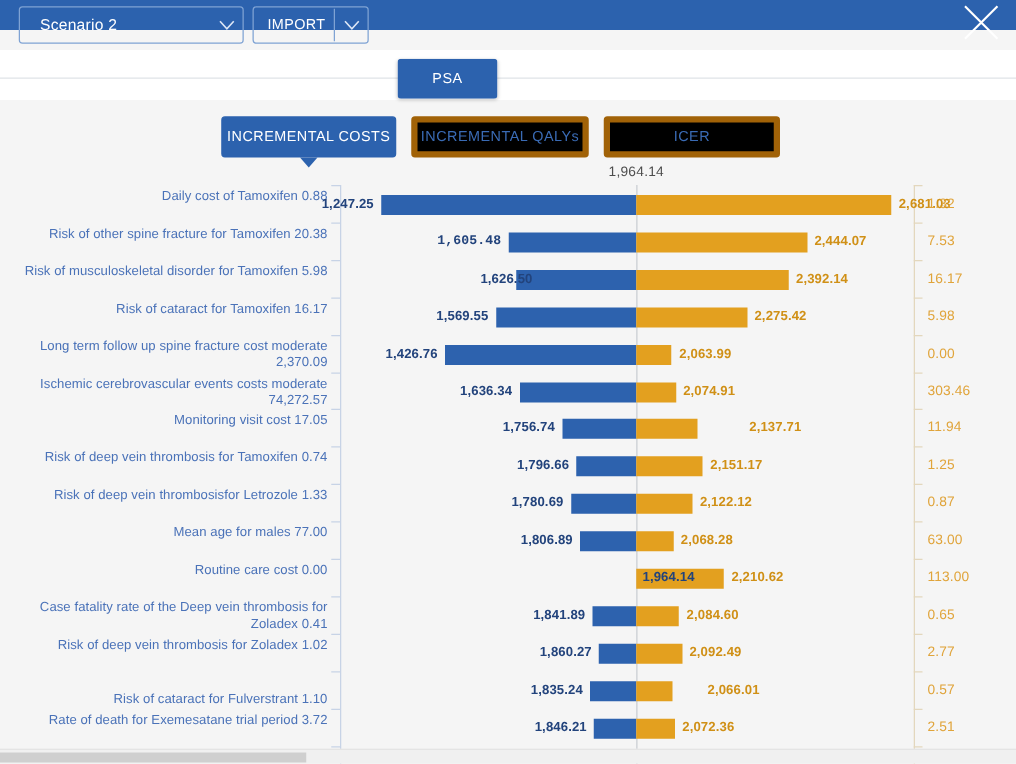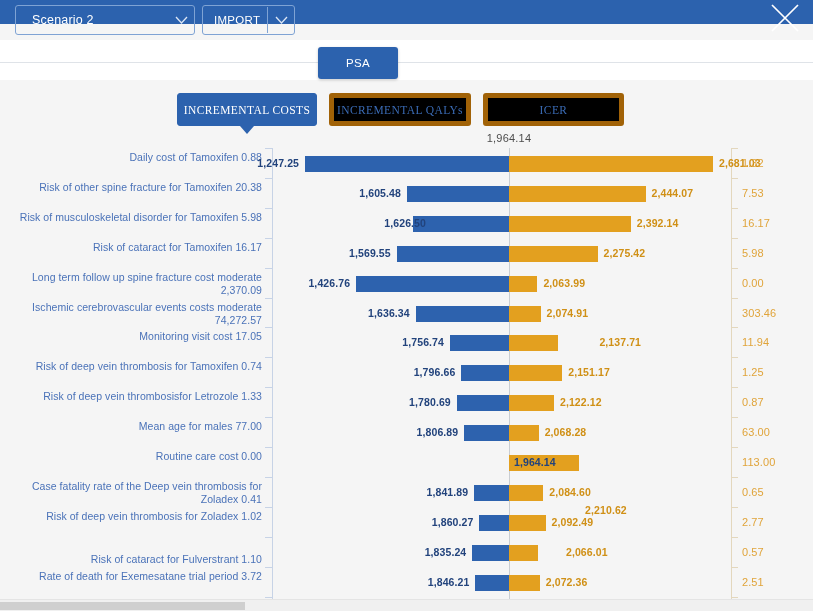--- a/index.html
+++ b/index.html
@@ -55,21 +55,21 @@
   .pill{
     display:flex;align-items:center;justify-content:center;
     font-size:11.5px;letter-spacing:.4px;cursor:pointer;
     box-sizing:border-box;
   }
   .pill.active{background:#ffffff;color:#2c62ae;width:78px;border:1px solid #d6dbe2;}
   .pill.idle{background:#2c62ae;color:#ffffff;width:80px;}
 
   
   .metricrow{
-    position:absolute;left:0;top:93px;width:692px;height:36px;font-family:Liberation Serif, serif;
+    position:absolute;left:0;top:93px;width:692px;height:36px;
   }
   .mbtn{
     position:absolute;top:0;height:33px;border-radius:3px;
     display:flex;align-items:center;justify-content:center;
     font-size:11.5px;letter-spacing:.4px;cursor:pointer;
     box-sizing:border-box;
   }
   .mbtn.sel{background:#2c62ae;color:#fff;border:1px solid #2c62ae;}
   .mbtn.unsel{background:#000000;color:#3a6bb5;border:5px solid #a16207;}
   .m0{left:177px;width:140px;}
@@ -188,21 +188,21 @@
         <div class="vlow" style="top: 25px; left: 243.045px; width: 56px; text-align: right;">1,247.25</div>
         <div class="vhigh" style="left: 718.955px; top: 25px;">2,681.03</div>
         <div class="vright" style="top: 25px;">1.32</div>
       </div>
       <div class="tickL" style="left: 265px; top: 45.9px;"></div>
       <div class="tickR" style="left: 731px; top: 45.9px;"></div>
       <div class="row" style="top: 0px;">
         <div class="rowlabel" style="top: 48.9px; width: 262px;">Risk of other spine fracture for Tamoxifen 20.38</div>
         <div class="barlow" style="left: 406.961px; width: 102.039px; top: 53.9px; height: 16px;"></div>
         <div class="barhigh" style="left: 509px; width: 136.54px; top: 53.9px; height: 16px;"></div>
-        <div class="vlow" style="top: 54.9px; left: 344.961px; width: 56px; text-align: right;">1,605.48</div>
+        <div class="vlow" style="top: 54.9px; left: 344.961px; width: 56px; text-align: right; font-family: Liberation Mono, monospace;">1,605.48</div>
         <div class="vhigh" style="left: 651.54px; top: 54.9px;">2,444.07</div>
         <div class="vright" style="top: 54.9px;">7.53</div>
       </div>
       <div class="tickL" style="left: 265px; top: 75.8px;"></div>
       <div class="tickR" style="left: 731px; top: 75.8px;"></div>
       <div class="row" style="top: 0px;">
         <div class="rowlabel" style="top: 78.8px; width: 262px;">Risk of musculoskeletal disorder for Tamoxifen 5.98</div>
         <div class="barlow" style="left: 412.941px; width: 96.0586px; top: 83.8px; height: 16px;"></div>
         <div class="barhigh" style="left: 509px; width: 121.766px; top: 83.8px; height: 16px;"></div>
         <div class="vlow" style="top: 84.8px; left: 370px; width: 56px; text-align: right;">1,626.50</div>
@@ -278,21 +278,21 @@
         <div class="vlow" style="top: 294.1px; left: 402.262px; width: 56px; text-align: right;">1,806.89</div>
         <div class="vhigh" style="left: 544.628px; top: 294.1px;">2,068.28</div>
         <div class="vright" style="top: 294.1px;">63.00</div>
       </div>
       <div class="tickL" style="left: 265px; top: 315px;"></div>
       <div class="tickR" style="left: 731px; top: 315px;"></div>
       <div class="row" style="top: 0px;">
         <div class="rowlabel" style="top: 318px; width: 262px;">Routine care cost 0.00</div>
         <div class="barhigh" style="left: 509px; width: 70.1236px; top: 323px; height: 16px;"></div>
         <div class="vlow" style="top: 324px; left: 514px;">1,964.14</div>
-        <div class="vhigh" style="left: 585.124px; top: 324px; margin-top: 48px;">2,210.62</div>
+        <div class="vhigh" style="left: 585.124px; top: 324px;">2,210.62</div>
         <div class="vright" style="top: 324px;">113.00</div>
       </div>
       <div class="tickL" style="left: 265px; top: 344.9px;"></div>
       <div class="tickR" style="left: 731px; top: 344.9px;"></div>
       <div class="row" style="top: 0px;">
         <div class="rowlabel" style="top: 347.9px; width: 262px;">Case fatality rate of the Deep vein thrombosis for Zoladex 0.41</div>
         <div class="barlow" style="left: 474.22px; width: 34.7801px; top: 352.9px; height: 16px;"></div>
         <div class="barhigh" style="left: 509px; width: 34.2709px; top: 352.9px; height: 16px;"></div>
         <div class="vlow" style="top: 353.9px; left: 412.22px; width: 56px; text-align: right;">1,841.89</div>
         <div class="vhigh" style="left: 549.271px; top: 353.9px;">2,084.60</div>

